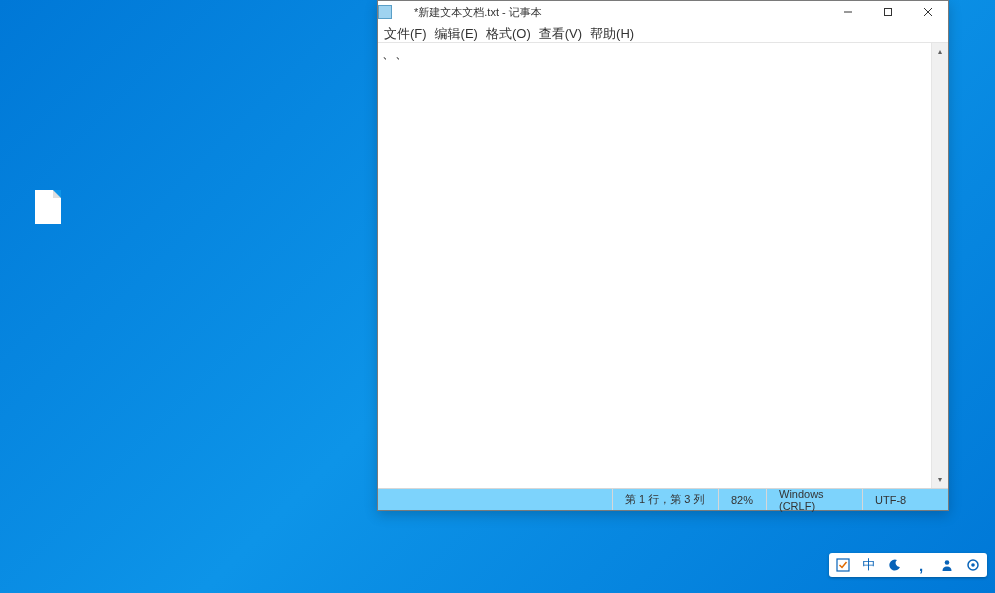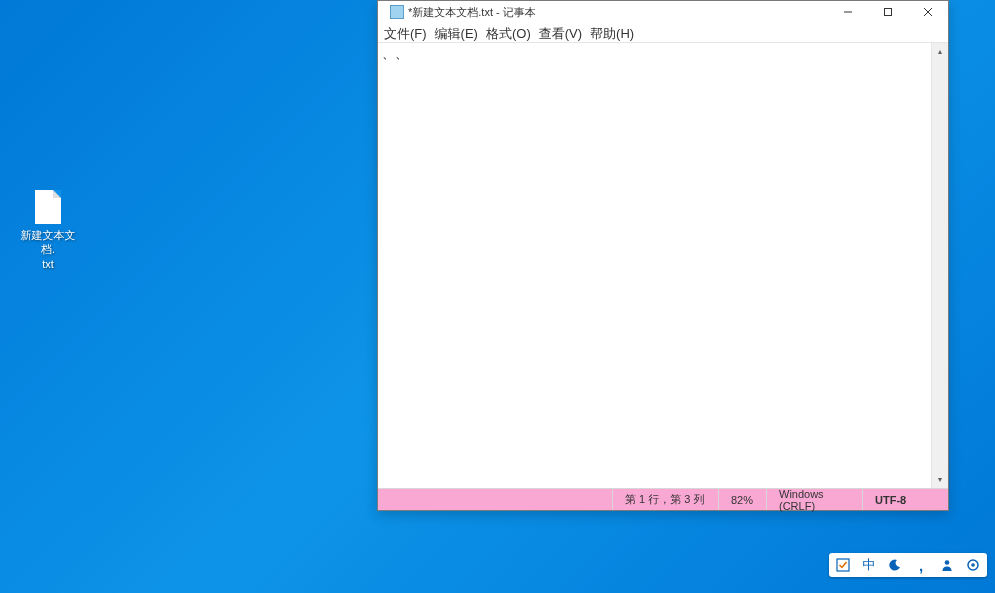--- a/index.html
+++ b/index.html
@@ -62,21 +62,22 @@
       flex-direction: column;
       box-shadow: 0 4px 12px rgba(0,0,0,0.2);
     }
 
     
     .titlebar {
       height: 22px;
       background: #ffffff;
       display: flex;
       align-items: center;
-      padding-left: 12px;
+      padding-left: 0;
+      gap: 18px;
     }
     .titlebar .app-icon {
       width: 14px;
       height: 14px;
       background: #9fd3f0;
       border: 1px solid #5a9fc7;
       margin-right: 4px;
     }
     .titlebar .title {
       color: #333;
@@ -144,39 +145,39 @@
       font-size: 8px;
       color: #606060;
       cursor: pointer;
     }
     .scrollbar-arrow-up { position:absolute; top:0; left:0; right:0;}
     .scrollbar-arrow-down { position:absolute; bottom:0; left:0; right:0;}
 
     
     .statusbar {
       height: 22px;
-      background: #f9a8d4;
+      background: #7dd3fc;
       border-top: 1px solid #d7d7d7;
       display: flex;
       align-items: center;
       font-size: 11px;
       color: #333;
     }
     .statusbar .spacer { flex: 1; }
     .statusbar .cell {
       padding: 0 12px;
       border-left: 1px solid #d7d7d7;
       height: 100%;
       display: flex;
       align-items: center;
     }
     .statusbar .cell.pos { width: 106px; }
     .statusbar .cell.zoom { width: 48px; }
     .statusbar .cell.eol { width: 96px; }
-    .statusbar .cell.enc { width: 70px; font-weight: bold; }
+    .statusbar .cell.enc { width: 70px; }
     .statusbar .grip {
       width: 16px;
       height: 100%;
       position: relative;
     }
 
     
     .systray {
       position: absolute;
       right: 8px;
@@ -199,22 +200,20 @@
       font-size: 13px;
       color: #0863b8;
       cursor: pointer;
     }
   </style>
 </head>
 <body>
 
 <div class="desktop-icon">
   <div class="file-icon"></div>
-  <div class="label" style="white-space: pre-line;">新建文本文档.
-txt</div>
 </div>
 
 <div class="notepad">
 
   <div class="titlebar">
     <div class="app-icon"></div>
     <div class="title">*新建文本文档.txt - 记事本</div>
     <div class="window-controls">
       <div class="ctrl">
         <svg width="10" height="10" viewBox="0 0 10 10">

